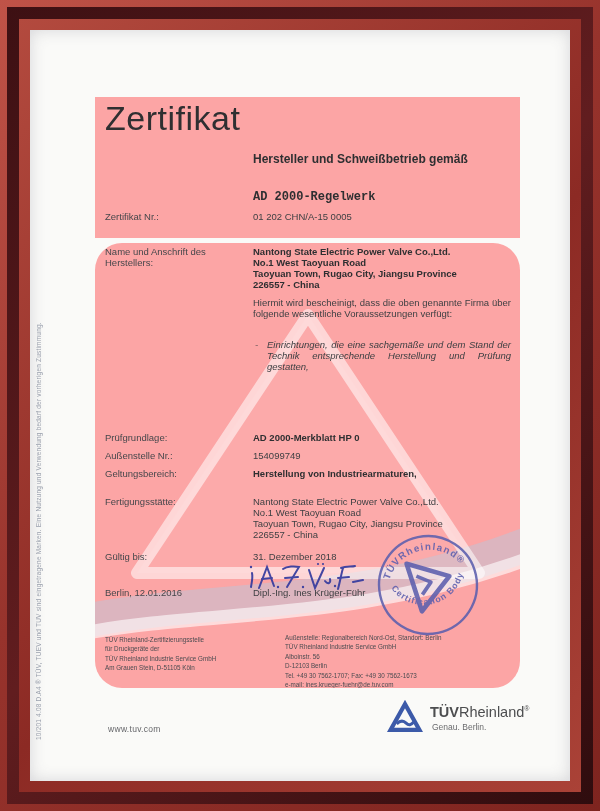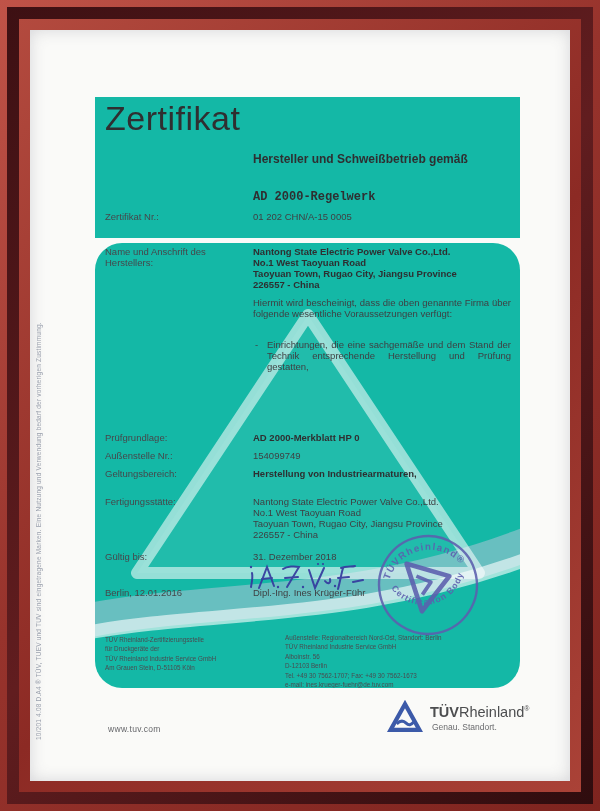--- a/index.html
+++ b/index.html
@@ -5,35 +5,35 @@
   html,body{margin:0;padding:0;}
   body{width:600px;height:811px;overflow:hidden;position:relative;
        font-family:"Liberation Sans",sans-serif;background:#8e2e28;}
   
   .f1{position:absolute;inset:0;background:linear-gradient(135deg,#c05348 0%,#97332c 45%,#7e241f 100%);}
   .f2{position:absolute;inset:7px;background:linear-gradient(135deg,#3d1013 0%,#611d1f 50%,#2f0c0e 100%);}
   .f3{position:absolute;inset:19px;background:linear-gradient(135deg,#b34a3e 0%,#8c2a24 55%,#aa4237 100%);}
   .paper{position:absolute;inset:30px;background:#fafaf8;
          box-shadow:inset 0 0 16px rgba(70,70,95,.20);}
   
-  .panel{position:absolute;left:65px;width:425px;background:#14b8a6;overflow:hidden;}
+  .panel{position:absolute;left:65px;width:425px;background:#fca5a5;overflow:hidden;}
   .panel1{top:67px;height:141px;}
   .panel2{top:213px;height:445px;border-radius:27px;}
   .wm{position:absolute;left:0;top:0;z-index:0;pointer-events:none;}
   .row{position:absolute;z-index:2;}
   .lbl{position:absolute;left:10px;width:135px;font-size:9.5px;line-height:11px;color:#46474b;}
   .val{position:absolute;left:158px;width:258px;font-size:9.5px;line-height:11px;color:#3f4043;}
   .bold{font-weight:700;color:#2e2f31;}
   .just{text-align:justify;line-height:10.8px;}
   
   .cert-title{position:absolute;left:10px;top:2px;font-size:34px;letter-spacing:.5px;color:#2f2f31;}
   .subtitle{position:absolute;left:158px;top:55px;font-size:12px;font-weight:700;color:#2e2f31;}
   .subtitle .s2{margin-top:24px;font-family:Liberation Mono, monospace;}
   
-  ul.bullets{margin:4px 0 0 0;padding:0;list-style:none;}
+  ul.bullets{margin:4px 0 0 0;padding:0;list-style:none;font-style:italic;}
   ul.bullets li{position:relative;padding-left:14px;margin-bottom:3px;text-align:justify;line-height:10.8px;}
   ul.bullets li:before{content:"-";position:absolute;left:2px;top:0;}
   
   .sig-svg{position:absolute;left:150px;top:312px;z-index:3;}
   .stamp{position:absolute;left:273px;top:282px;width:120px;height:120px;z-index:3;
          transform:rotate(-12deg);opacity:.88;}
   
   .tiny{font-size:6.3px;line-height:9.4px;color:#4a4b50;}
   .email-link{text-decoration:underline;}
   
@@ -193,18 +193,18 @@
   </div>
 
   <div class="website">www.tuv.com</div>
 
   <div class="brandlogo">
     <svg width="38" height="38" viewBox="0 0 100 100">
       <path d="M50,16 L88,84 L12,84 Z" fill="none" stroke="#3c5aa9" stroke-width="11" stroke-linejoin="miter"></path>
       <path d="M28,68 C37,59 46,59 53,66 C60,73 66,71 73,63" fill="none" stroke="#3c5aa9" stroke-width="8"></path>
     </svg>
     <div class="txt"><b>TÜV</b><span>Rheinland</span><span class="reg">®</span></div>
-    <div class="tagline">Genau. Standort.</div>
+    <div class="tagline">Genau. Berlin.</div>
   </div>
 
   <div class="side-note">10/201 4.08 D.A4  ®  TÜV, TUEV und TUV sind eingetragene Marken. Eine Nutzung und Verwendung bedarf der vorherigen Zustimmung.</div>
 
 </div>
 
 </body></html>

